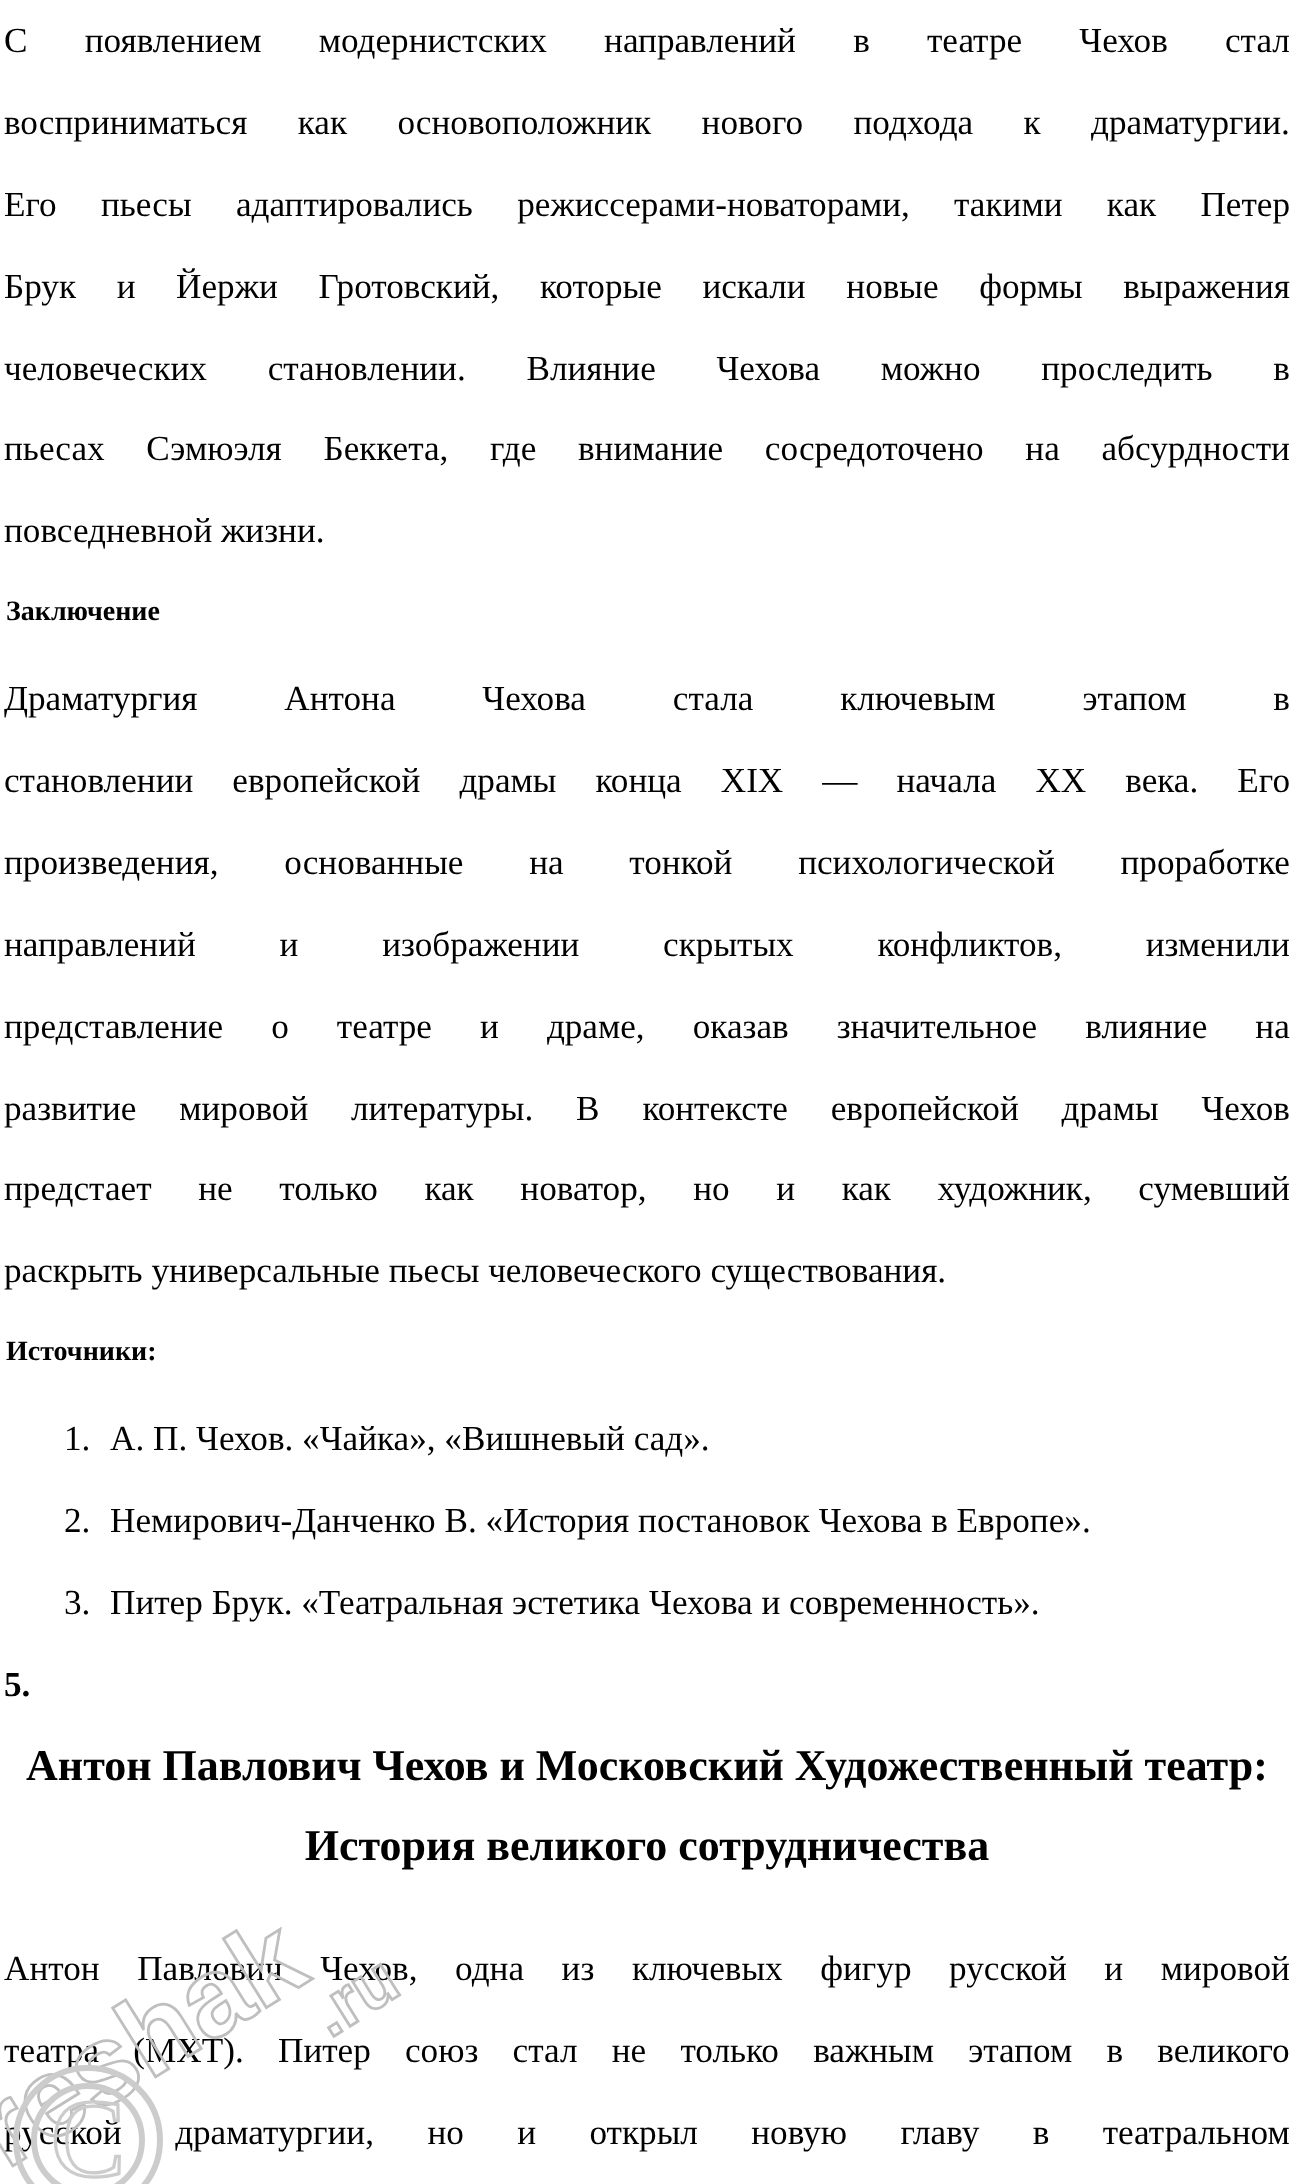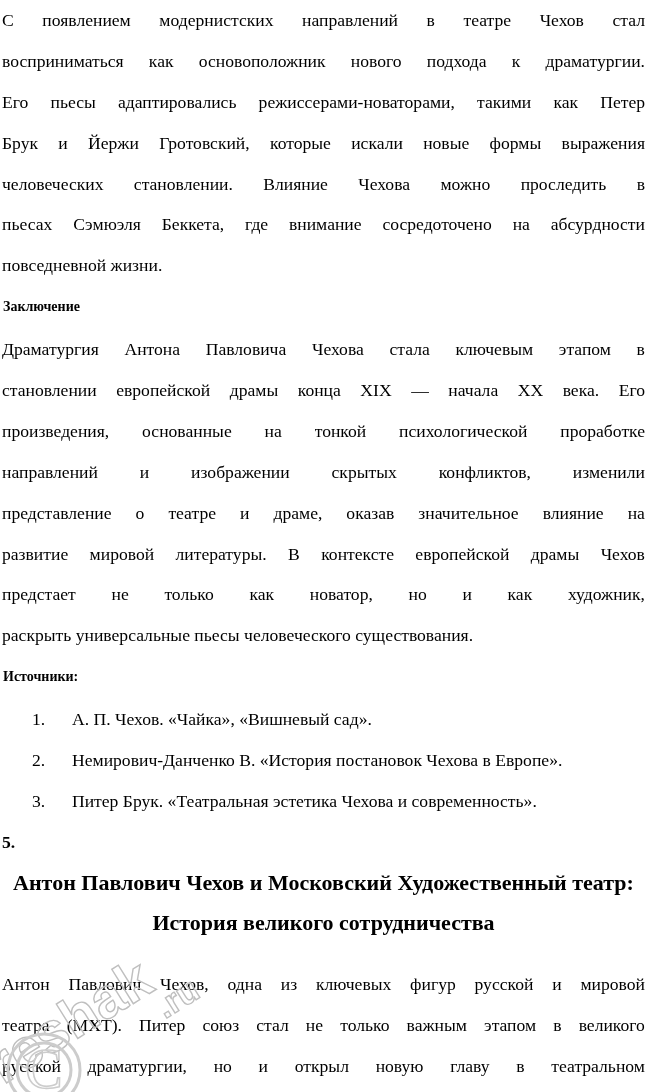--- a/index.html
+++ b/index.html
@@ -79,21 +79,21 @@
     padding-left: 30px;
     position: relative;
   }
   ol.sources li .num {
     position: absolute;
     left: 30px;
     top: 0;
   }
   ol.sources li .txt {
     display: inline-block;
-    margin-left: 40px;
+    margin-left: 23px;
   }
 
   .section-marker {
     font-size: 17.6px;
     line-height: 40.9px;
     height: 40.9px;
     font-weight: bold;
   }
 
   .doc-title {
@@ -209,21 +209,20 @@
         <span>повседневной жизни.</span>
       </div>
     </div>
 
     <h2 class="heading">Заключение</h2>
 
     <div class="para">
       <div class="jrow">
         <span>Драматургия</span>
         <span>Антона</span>
-        <span>Павловича</span>
         <span>Чехова</span>
         <span>стала</span>
         <span>ключевым</span>
         <span>этапом</span>
         <span>в</span>
       </div>
       <div class="jrow">
         <span>становлении</span>
         <span>европейской</span>
         <span>драмы</span>
@@ -275,20 +274,21 @@
       <div class="jrow">
         <span>предстает</span>
         <span>не</span>
         <span>только</span>
         <span>как</span>
         <span>новатор,</span>
         <span>но</span>
         <span>и</span>
         <span>как</span>
         <span>художник,</span>
+        <span>сумевший</span>
       </div>
       <div class="jrow last">
         <span>раскрыть универсальные пьесы человеческого существования.</span>
       </div>
     </div>
 
     <h2 class="heading">Источники:</h2>
 
     <ol class="sources">
       <li>

